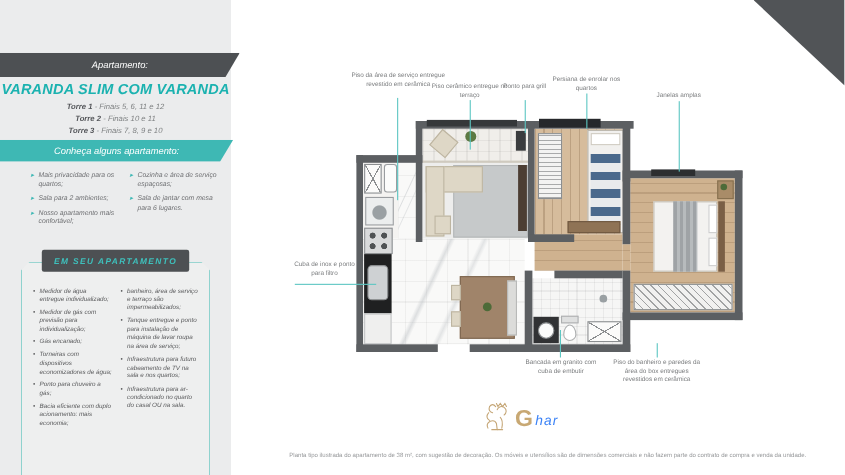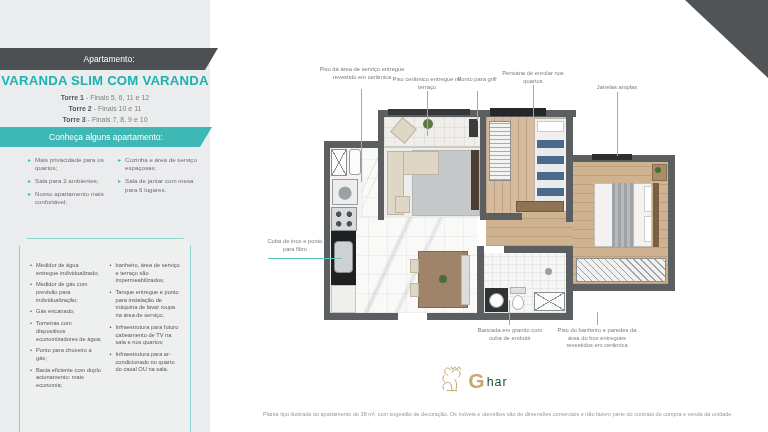--- a/index.html
+++ b/index.html
@@ -1,19 +1,19 @@
 <!DOCTYPE html>
 <html><head>
 <meta charset="utf-8">
 <style>
   html,body{margin:0;padding:0;background:#fff;}
   body{font-family:"Liberation Sans",sans-serif;-webkit-font-smoothing:antialiased;}
   .page{position:relative;width:768px;height:432px;overflow:hidden;background:#fff;}
   
-  .sidebar{position:absolute;left:0;top:0;width:210px;height:432px;background:#ebeced;}
+  .sidebar{position:absolute;left:0;top:0;width:210px;height:432px;background:#ebeced;font-style:italic;}
   .banner-dark{position:absolute;left:0;top:48px;width:218px;height:22px;background:#4d5053;
     clip-path:polygon(0 0,100% 0,calc(100% - 13px) 100%,0 100%);
     color:#fff;font-size:8.5px;display:flex;align-items:center;justify-content:center;}
   .side-title{position:absolute;left:0;top:73px;width:210px;text-align:center;
     color:#1bb2b0;font-size:13.2px;font-weight:bold;letter-spacing:.2px;}
   .towers{position:absolute;left:0;top:93px;width:210px;text-align:center;font-size:7px;color:#7e8082;line-height:1.55;}
   .towers b{color:#54565a;}
   .banner-teal{position:absolute;left:0;top:127px;width:212px;height:20px;background:#3eb8b4;
     clip-path:polygon(0 0,100% 0,calc(100% - 12px) 100%,0 100%);
     color:#fff;font-size:8.5px;display:flex;align-items:center;justify-content:center;}
@@ -56,21 +56,21 @@
   .hatch0{background:repeating-linear-gradient(0deg,rgba(95,98,100,.5) 0 1px,transparent 1px 4px),#f3f3f2;border:1px solid #8b8e90;}
   .xbox{border:1px solid #8b8e90;background:
     linear-gradient(to top right,transparent calc(50% - .5px),#8b8e90 calc(50% - .5px) calc(50% + .5px),transparent calc(50% + .5px)),
     linear-gradient(to bottom right,transparent calc(50% - .5px),#8b8e90 calc(50% - .5px) calc(50% + .5px),transparent calc(50% + .5px)),#fbfbfa;}
   
   .cl{position:absolute;background:#5cc6c2;}
   .ct{position:absolute;font-size:5.8px;line-height:1.3;color:#7b7d7f;text-align:center;}
   
   .logo{position:absolute;left:418px;top:362px;width:110px;height:36px;display:flex;align-items:center;justify-content:center;gap:2px;}
   .logo-g{color:#c8a873;font-size:21px;font-weight:bold;line-height:1;}
-  .logo-rest{color:#14532d;font-size:12.5px;letter-spacing:1px;line-height:1;margin-top:5px;}
+  .logo-rest{color:#3b82f6;font-size:12.5px;letter-spacing:1px;line-height:1;margin-top:5px;font-style:italic;}
   .disclaimer{position:absolute;left:248px;top:411px;width:500px;text-align:center;font-size:5.5px;color:#96989a;}
 </style>
 </head>
 <body>
 
 <div class="page">
 
   <div class="sidebar">
     <div class="banner-dark">
       <span>Apartamento:</span>
@@ -93,20 +93,23 @@
         </ul>
       </div>
       <div class="diff-col">
         <ul class="blist">
           <li>Cozinha e área de serviço espaçosas;</li>
           <li>Sala de jantar com mesa para 6 lugares.</li>
         </ul>
       </div>
     </div>
     <div class="feat-box"></div>
+    <div class="apt-box">
+      <span>EM SEU APARTAMENTO</span>
+    </div>
     <div class="feat-cols">
       <div class="feat-col">
         <ul class="dotlist">
           <li>Medidor de água entregue individualizado;</li>
           <li>Medidor de gás com previsão para individualização;</li>
           <li>Gás encanado;</li>
           <li>Torneiras com dispositivos economizadores de água;</li>
           <li>Ponto para chuveiro a gás;</li>
           <li>Bacia eficiente com duplo acionamento: mais economia;</li>
         </ul>

